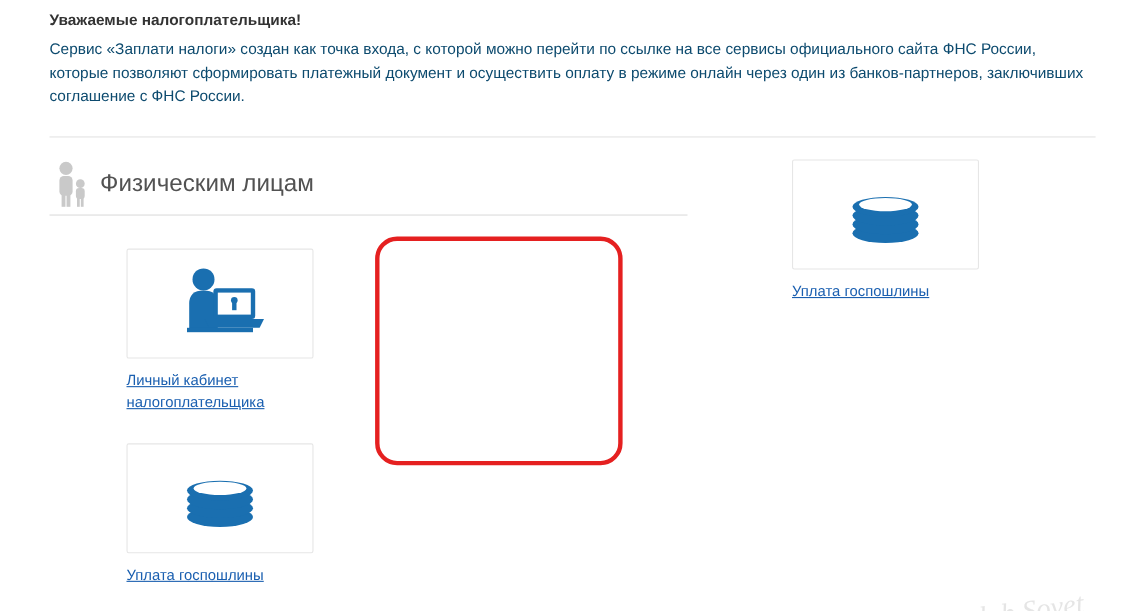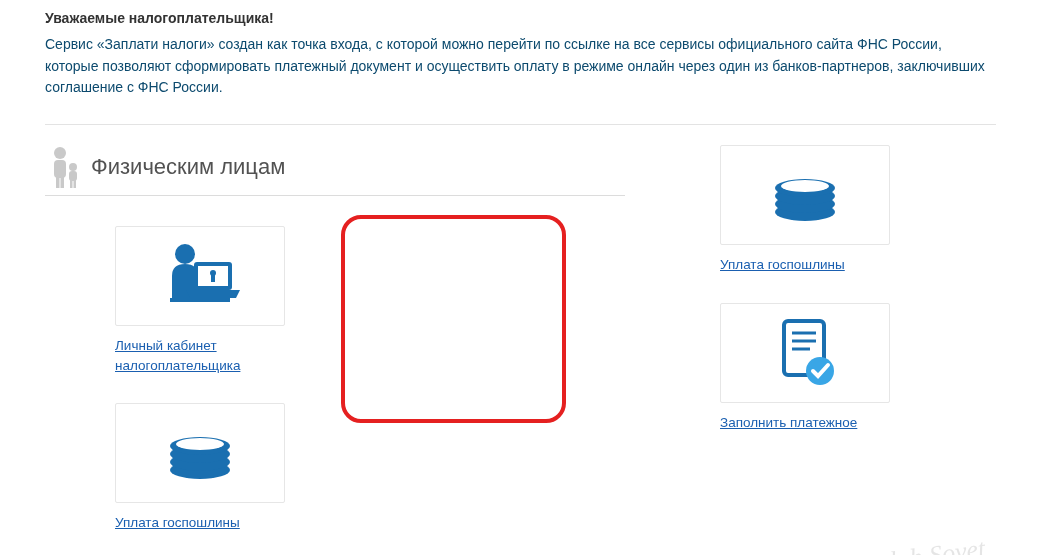--- a/index.html
+++ b/index.html
@@ -185,31 +185,16 @@
               <ellipse cx="45" cy="36" rx="30" ry="9"></ellipse>
               <ellipse cx="45" cy="28" rx="30" ry="9"></ellipse>
               <ellipse cx="45" cy="26" rx="24" ry="6" fill="#fff"></ellipse>
             </g>
           </svg>
         </div>
         <span class="card-link">Уплата госпошлины</span>
       </div>
     </div>
 
-    <div class="card-row">
-      <div class="card">
-        <div class="card-tile">
-          <svg width="90" height="80" viewBox="0 0 90 80">
-            <rect x="24" y="8" width="40" height="54" rx="4" fill="none" stroke="#1a6fb0" stroke-width="4"></rect>
-            <line x1="32" y1="20" x2="56" y2="20" stroke="#1a6fb0" stroke-width="3"></line>
-            <line x1="32" y1="28" x2="56" y2="28" stroke="#1a6fb0" stroke-width="3"></line>
-            <line x1="32" y1="36" x2="50" y2="36" stroke="#1a6fb0" stroke-width="3"></line>
-            <circle cx="60" cy="58" r="14" fill="#39a6e6"></circle>
-            <path d="M53 58 l5 5 l10 -11" stroke="#fff" stroke-width="4" fill="none" stroke-linecap="round"></path>
-          </svg>
-        </div>
-        <span class="card-link">Заполнить платежное</span>
-      </div>
-    </div>
 
     <div class="wm">club Sovet</div>
   </div>
 </div>
 
 </body></html>

